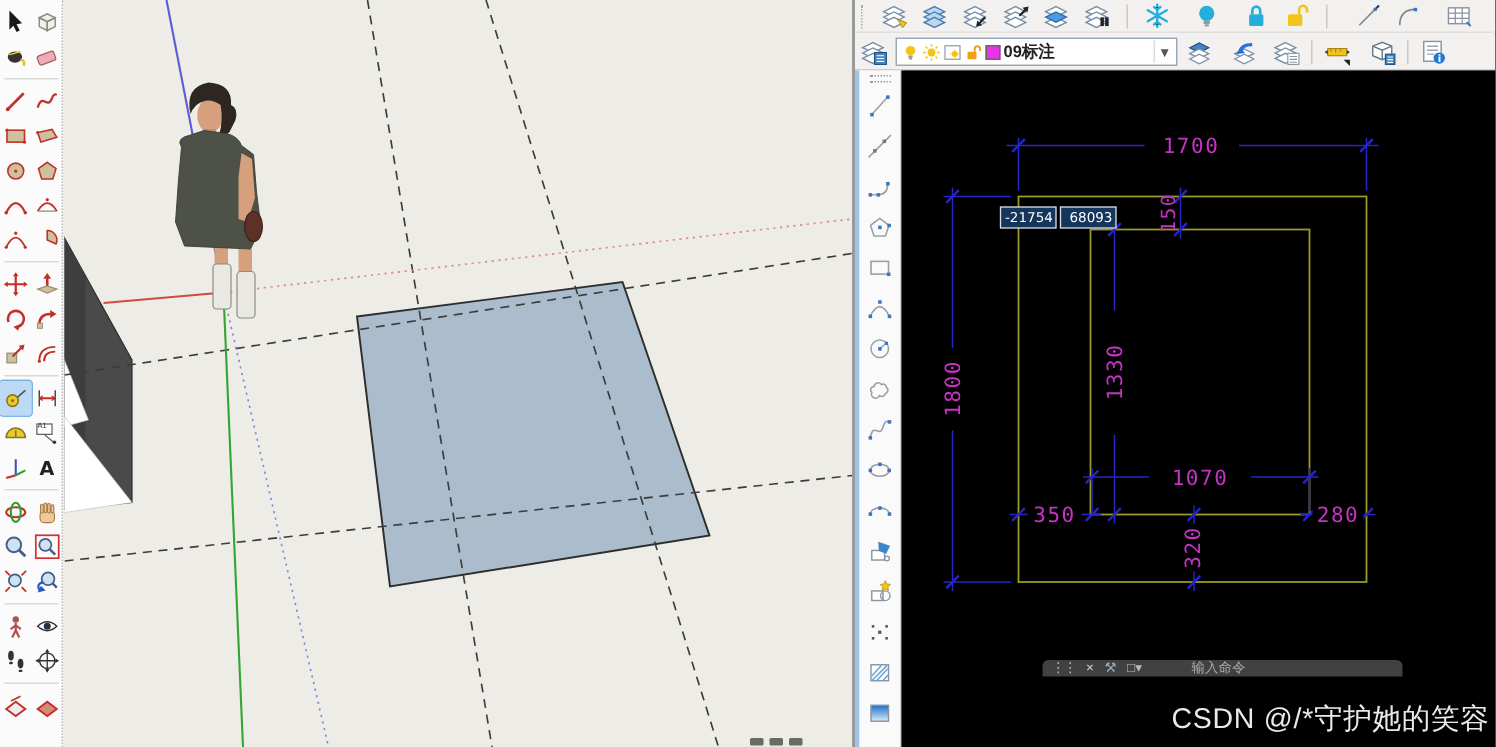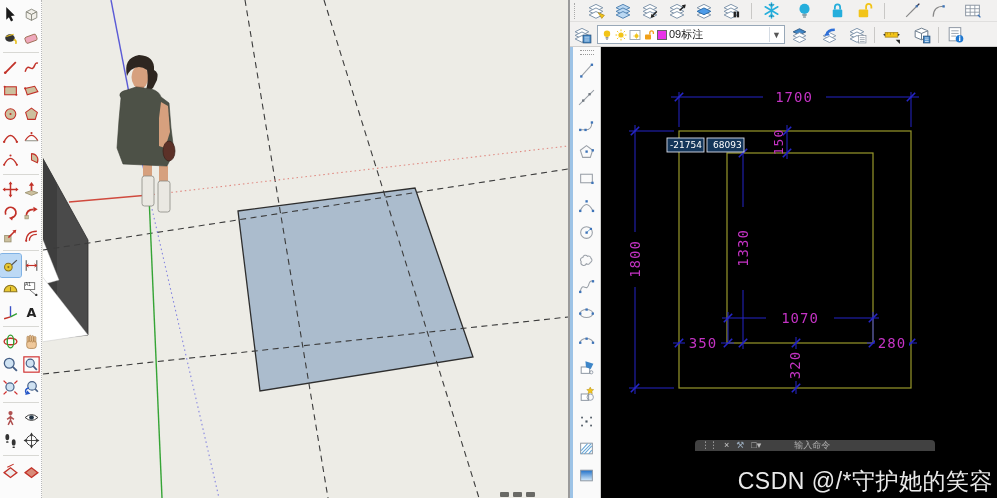--- a/index.html
+++ b/index.html
@@ -27,41 +27,41 @@
   .row1{top:0;height:22px;border-bottom:1px solid #E0DFDE;padding-left:4px;gap:8px;}
   .row2{top:23px;height:24px;border-bottom:1px solid #CFCECD;padding-left:3px;gap:5px;}
   .tb-ic{width:19px;height:19px;flex:0 0 auto;display:block;}
   .tb-sep{width:1px;height:16px;background:#C9C8C6;flex:0 0 auto;margin:0 2px;}
   .grip{width:4px;height:16px;flex:0 0 auto;border-left:1px dotted #AAA;margin-right:1px;}
   .layer-combo{height:19px;width:188px;background:#FFF;border:1px solid #98A8B8;display:flex;
                align-items:center;gap:2px;padding:0 1px 0 3px;flex:0 0 auto;}
   .layer-combo .mini{width:12px;height:12px;flex:0 0 auto;display:block;}
   .swatch{width:10px;height:10px;border:1px solid #666;flex:0 0 auto;}
   .combo-label{font-size:11px;color:#222;flex:1 1 auto;white-space:nowrap;overflow:hidden;
-               font-family:"Liberation Sans",sans-serif;}
+               font-family:"Liberation Sans",sans-serif;font-weight:bold;}
   .chev{width:14px;height:15px;display:flex;align-items:center;justify-content:center;
         color:#555;font-size:9px;border-left:1px solid #D5DCE4;}
   
   .draw-strip{position:absolute;left:3px;top:47px;width:28px;bottom:0;background:#FAFAFA;
               border-right:1px solid #D0D0CE;display:flex;flex-direction:column;align-items:center;}
   .strip-grip{width:14px;height:5px;margin:3px 0 2px 0;border-top:1px dotted #9A9A9A;border-bottom:1px dotted #9A9A9A;}
   .ds-cell{width:24px;height:27px;display:flex;align-items:center;justify-content:center;}
   
   .acad-canvas{position:absolute;left:31px;top:47px;width:396px;height:451px;background:#000;}
   .dimtxt{fill:#C433C4;font-family:"DejaVu Sans Mono",monospace;font-size:14px;letter-spacing:1px;}
   .dimtxt.small{font-size:13px;}
   .dyn-input{fill:#FFFFFF;font-family:"DejaVu Sans",sans-serif;font-size:9px;}
   
   .cmd-bar{position:absolute;left:125px;top:440px;width:240px;height:11px;background:#414141;
            border-radius:4px 4px 0 0;display:flex;align-items:flex-start;gap:7px;padding:1px 6px;
            color:#BBB;font-size:9px;line-height:9px;}
   .cmd-bar .cmd-x{color:#CCC;}
   .cmd-bar .cmd-txt{color:#AAA;font-family:"Liberation Sans",sans-serif;}
   
-  .watermark{position:absolute;right:4px;top:466px;color:#E9E9E9;font-size:23px;
+  .watermark{position:absolute;right:4px;top:466px;color:#E9E9E9;font-size:19px;
              font-family:"Liberation Sans",sans-serif;letter-spacing:0.5px;}
 </style>
 </head>
 <body>
 
 <div class="screen">
 
   <svg width="0" height="0" style="position:absolute" aria-hidden="true">
     <defs>
       <linearGradient id="gradblue" x1="0" y1="0" x2="0" y2="1">

